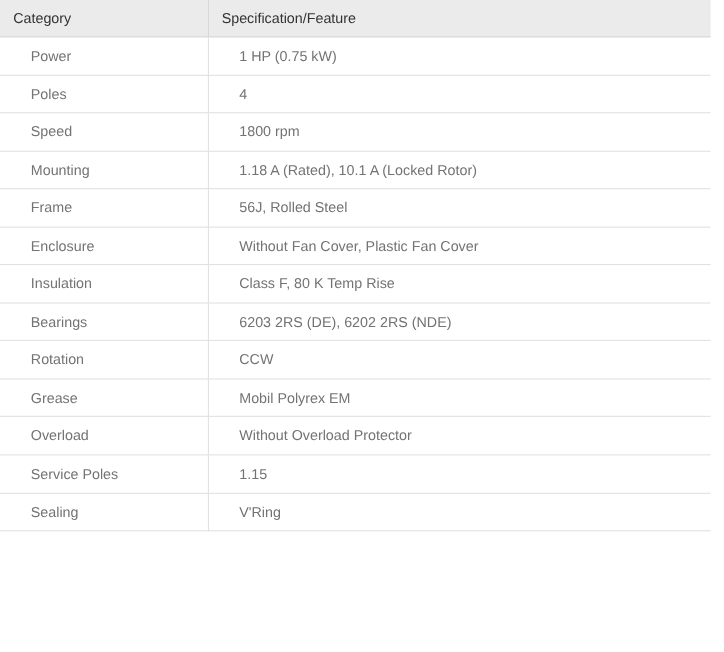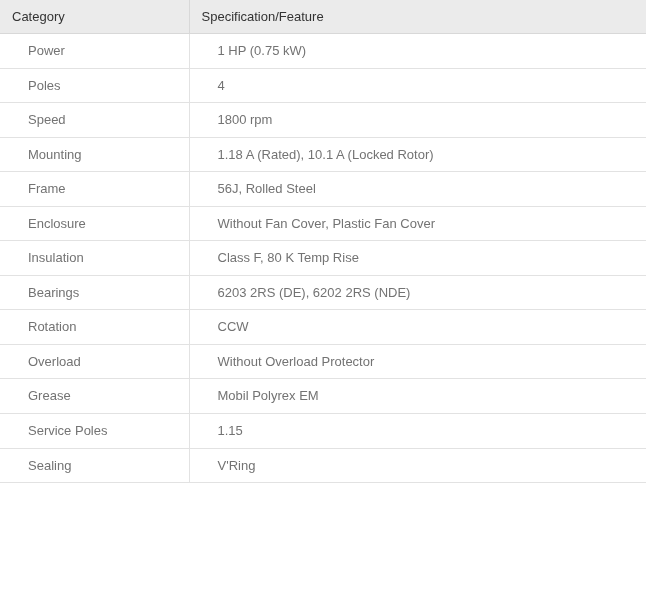--- a/index.html
+++ b/index.html
@@ -105,26 +105,26 @@
       </tr>
       <tr>
         <td class="cat">Bearings</td>
         <td>6203 2RS (DE), 6202 2RS (NDE)</td>
       </tr>
       <tr>
         <td class="cat">Rotation</td>
         <td>CCW</td>
       </tr>
       <tr>
+        <td class="cat">Grease</td>
+        <td>Mobil Polyrex EM</td>
+      </tr>
+      <tr>
         <td class="cat">Overload</td>
         <td>Without Overload Protector</td>
-      </tr>
-      <tr>
-        <td class="cat">Grease</td>
-        <td>Mobil Polyrex EM</td>
       </tr>
       <tr>
         <td class="cat">Service Poles</td>
         <td>1.15</td>
       </tr>
       <tr>
         <td class="cat">Sealing</td>
         <td>V'Ring</td>
       </tr>
     </tbody>

